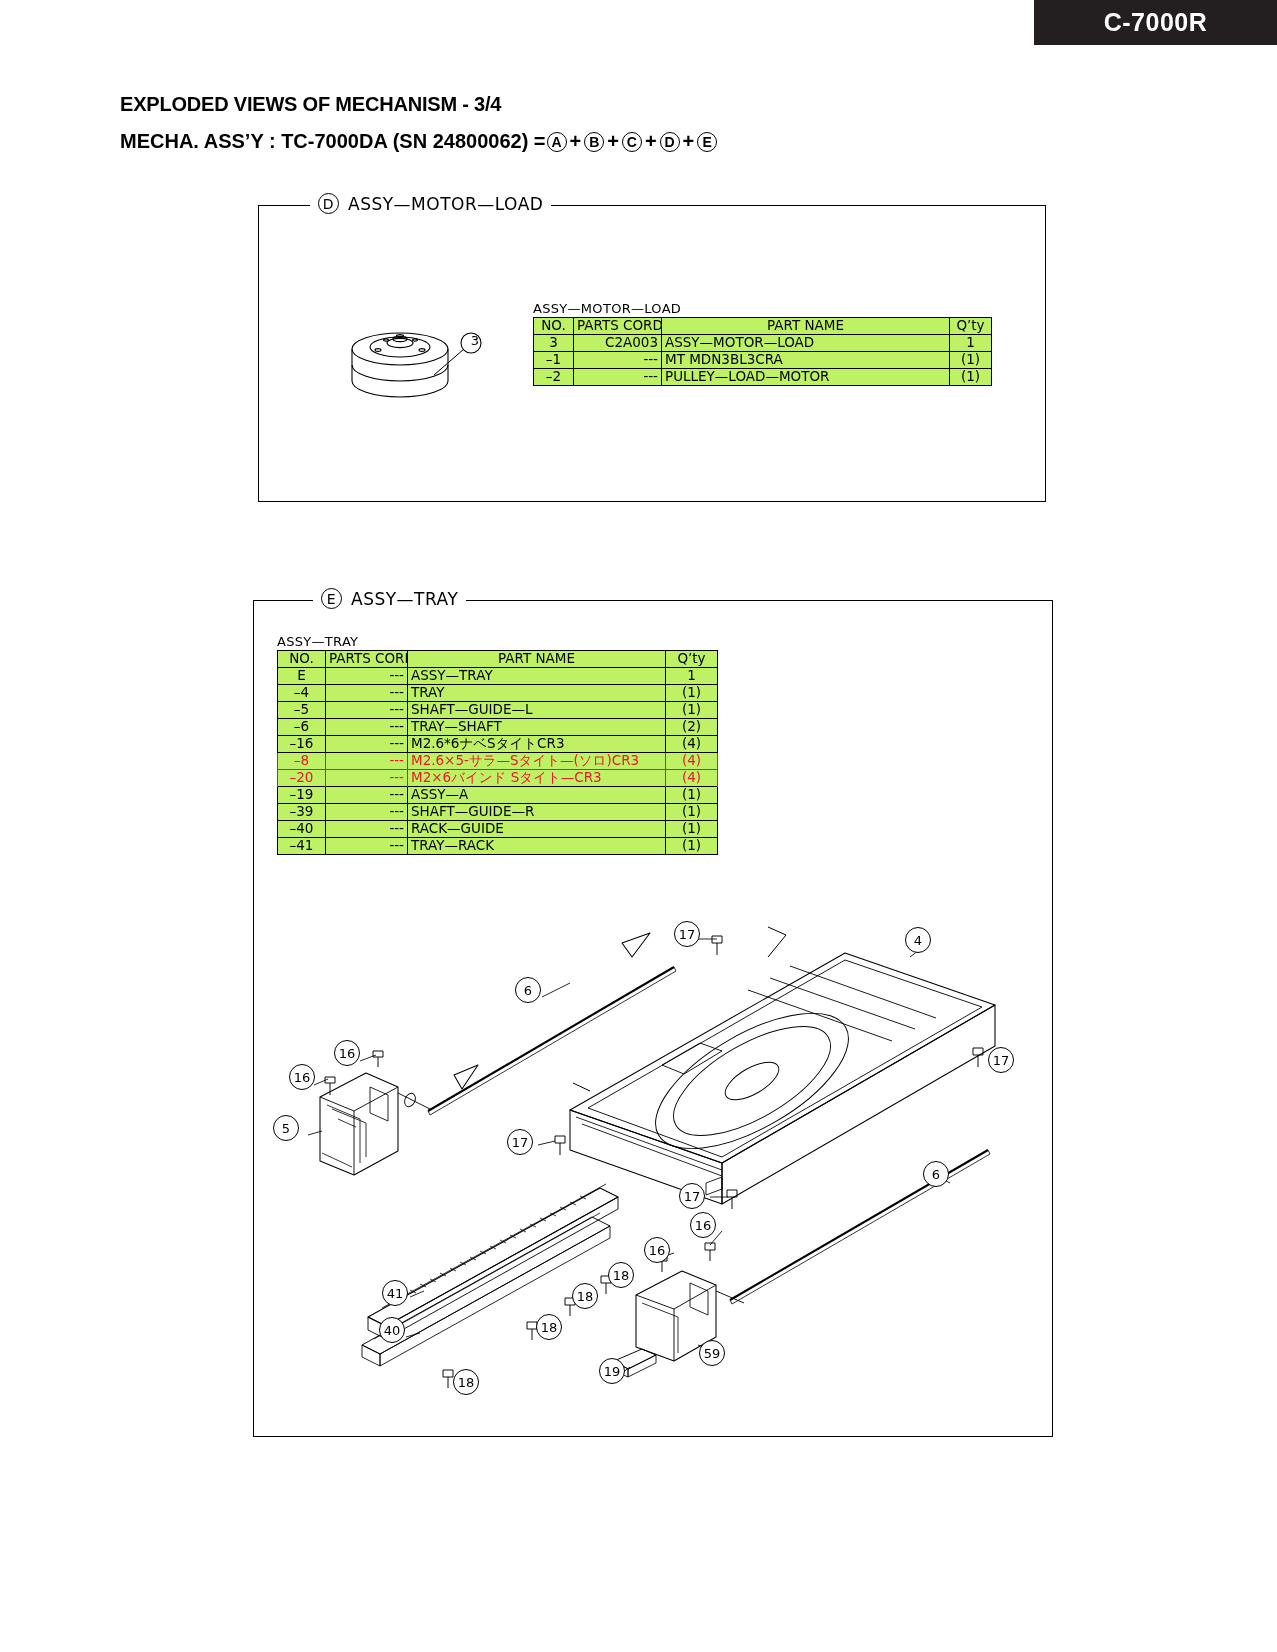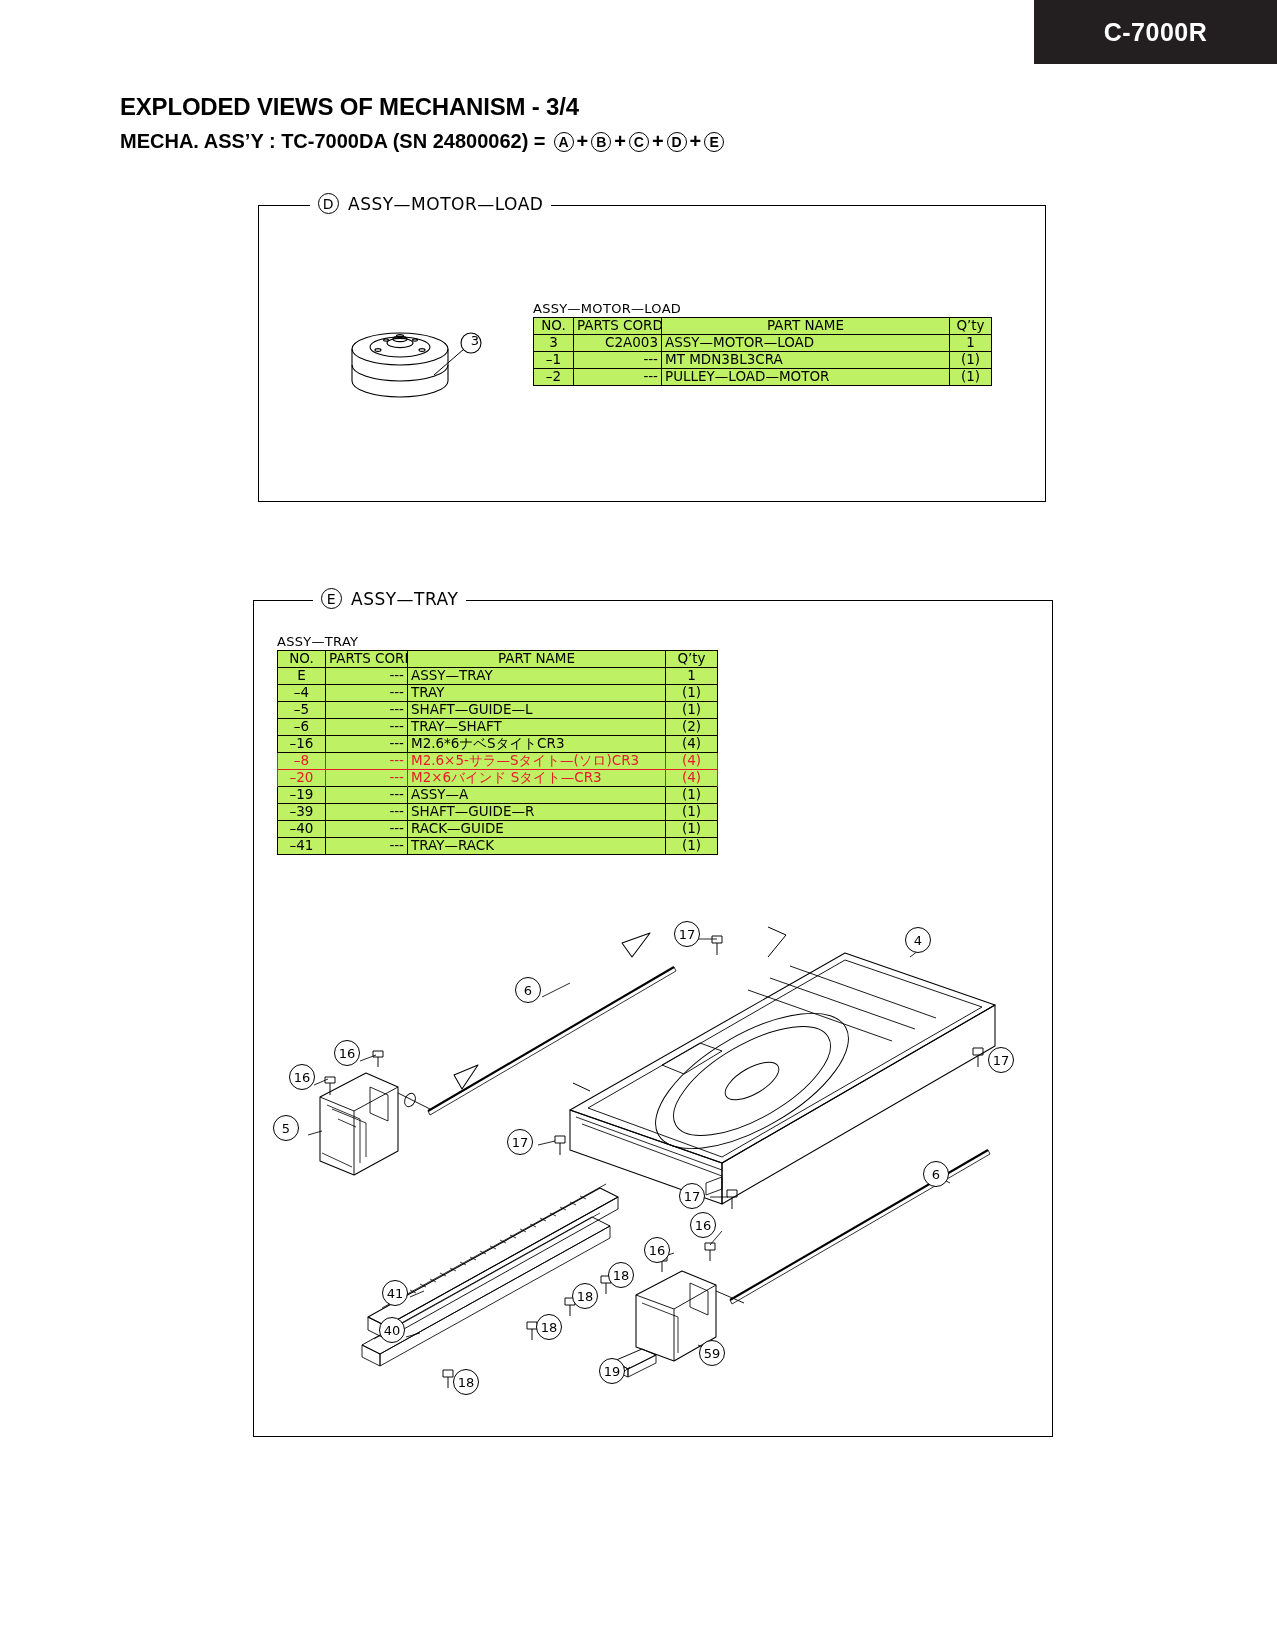--- a/index.html
+++ b/index.html
@@ -12,33 +12,33 @@
     position: relative;
     font-family: "Liberation Sans", sans-serif;
     color: #000;
     overflow: hidden;
   }
 
   
   #model-badge {
     position: absolute;
     top: 0; right: 0;
-    width: 243px; height: 64px;
+    width: 243px; height: 45px;
     background: #231f20;
     color: #fff;
     display: flex; align-items: center; justify-content: center;
     font-size: 25px; font-weight: bold;
     letter-spacing: 0.5px;
   }
 
   
   #page-title {
     position: absolute;
     left: 120px; top: 93px;
-    font-size: 24px; font-weight: bold;
+    font-size: 20px; font-weight: bold;
     letter-spacing: -0.2px;
     white-space: nowrap;
   }
   #page-subtitle {
     position: absolute;
     left: 120px; top: 130px;
     font-size: 20px; font-weight: bold;
     white-space: nowrap;
     display: flex; align-items: center;
   }
@@ -148,21 +148,21 @@
 </head>
 <body>
 
 <div id="model-badge">
   <span>C-7000R</span>
 </div>
 
 <div id="page-title">EXPLODED VIEWS OF MECHANISM - 3/4</div>
 
 <div id="page-subtitle">
-  <span style="margin-right:7px;">MECHA. ASS’Y : TC-7000DA (SN 24800062) =</span>
+  <span style="">MECHA. ASS’Y : TC-7000DA (SN 24800062) =</span>
   <span class="circ">A</span>
   <span class="plus">+</span>
   <span class="circ">B</span>
   <span class="plus">+</span>
   <span class="circ">C</span>
   <span class="plus">+</span>
   <span class="circ">D</span>
   <span class="plus">+</span>
   <span class="circ">E</span>
 </div>

